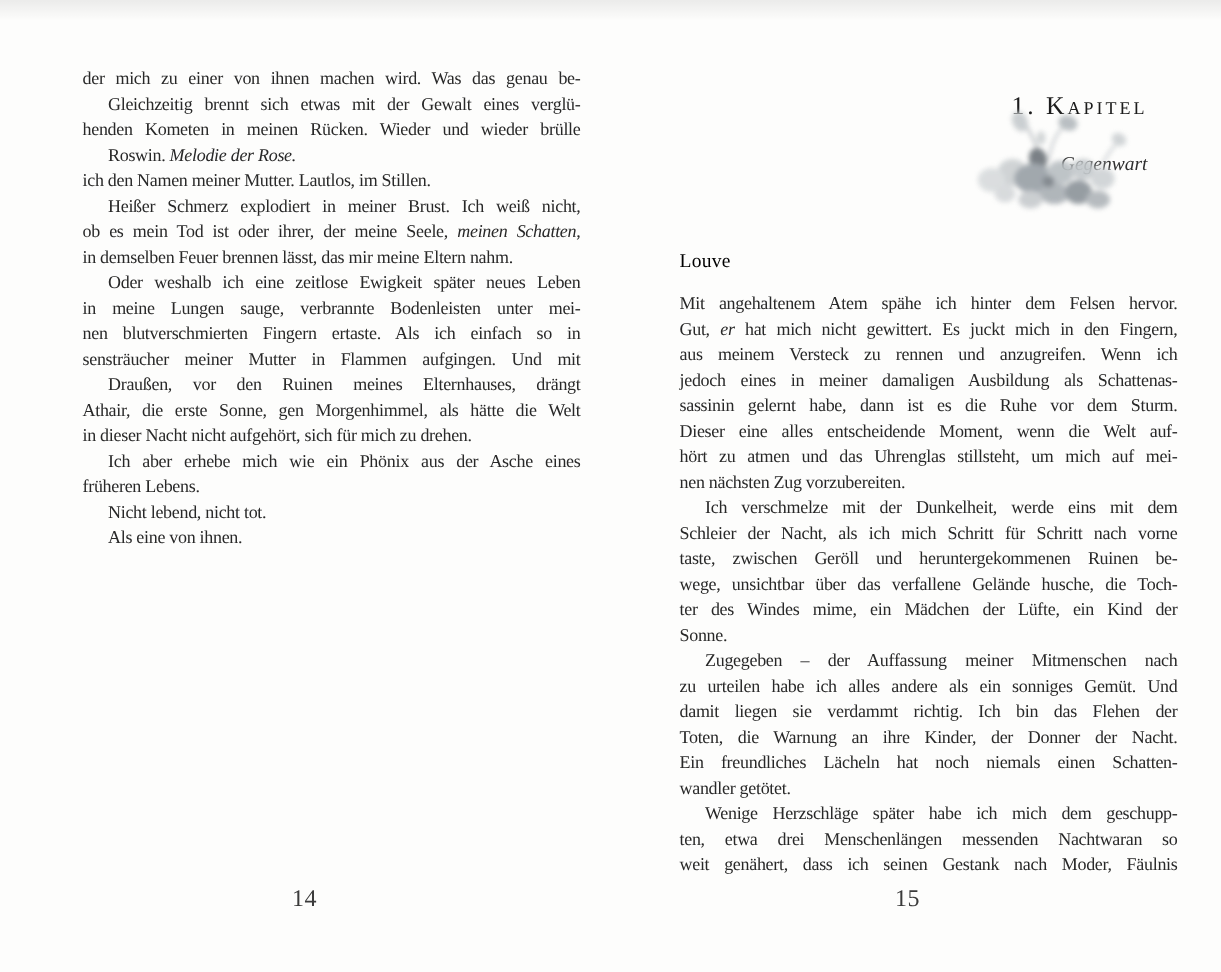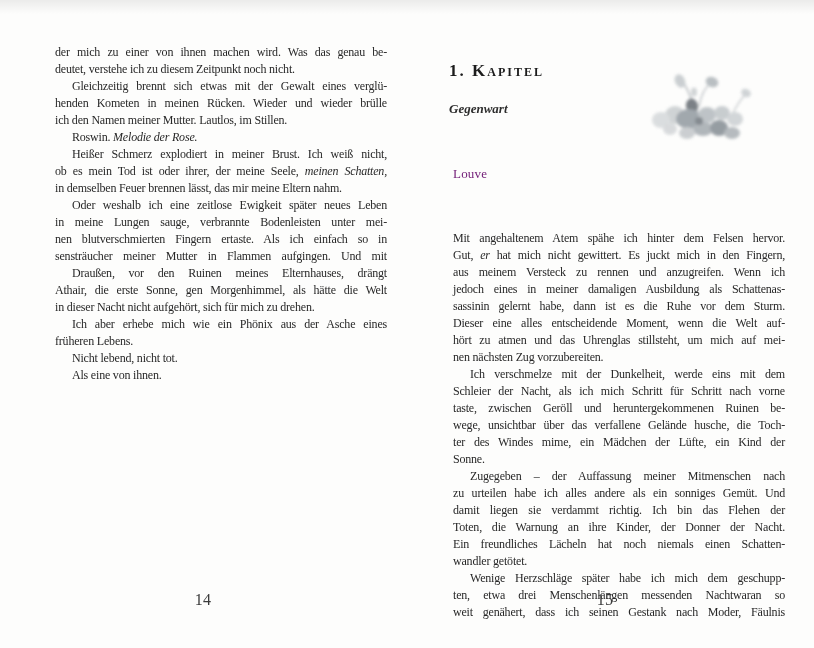--- a/index.html
+++ b/index.html
@@ -13,64 +13,63 @@
   .top-shade{
     position:absolute;top:0;left:0;right:0;height:14px;
     background:linear-gradient(rgba(0,0,0,0.07), rgba(0,0,0,0));
     pointer-events:none;
   }
   .body-block{
     position:absolute;width:332px;
     font-size:12px;letter-spacing:-0.2px;
   }
   #left-body{left:55px;top:44px;}
-  #right-body{left:453px;top:194px;margin-top:36px;}
+  #right-body{left:453px;top:194px;}
   .line{
     height:17px;line-height:17px;white-space:nowrap;
     text-align:justify;text-align-last:justify;
   }
   .line.ind{padding-left:17px;}
   .line.end{text-align-last:left;}
   .line i{font-style:italic;}
   .pagenum{
     position:absolute;top:591px;text-align:center;
     font-size:16px;letter-spacing:0.3px;color:#3b3b3b;
   }
   #left-pagenum{left:55px;width:296px;}
   #right-pagenum{left:453px;width:304px;}
   #chapter-head{
-    position:absolute;left:449px;top:61px;width:316px;text-align:left;font-weight:bold;
+    position:absolute;left:449px;top:61px;width:316px;text-align:right;
   }
   #chapter-title{
     font-size:17px;line-height:20px;
     font-variant:small-caps;letter-spacing:2px;color:#1c1c1c;
   }
   #chapter-subtitle{
     font-size:13px;line-height:16px;margin-top:20px;
     font-style:italic;color:#2e2e2e;
   }
   #flower{position:absolute;left:637px;top:71px;width:134px;height:82px;}
   #pov-label{
     position:absolute;left:453px;top:165px;
-    font-size:13px;line-height:17px;color:#701a75;letter-spacing:0.2px;
+    font-size:13px;line-height:17px;color:#000000;letter-spacing:0.2px;
   }
 </style>
 </head>
 <body>
 
 <div id="spread">
   <div class="top-shade"></div>
 
   <div class="body-block" id="left-body">
       <div class="line"><span>der mich zu einer von ihnen machen wird. Was das genau be-</span></div>
-      <div class="line end"><span>deutet, verstehe ich zu diesem Zeitpunkt noch nicht.</span></div>
       <div class="line ind"><span>Gleichzeitig brennt sich etwas mit der Gewalt eines verglü-</span></div>
       <div class="line"><span>henden Kometen in meinen Rücken. Wieder und wieder brülle</span></div>
+      <div class="line ind end"><span>Roswin. </span><i>Melodie der Rose.</i></div>
       <div class="line end"><span>ich den Namen meiner Mutter. Lautlos, im Stillen.</span></div>
-      <div class="line ind end"><span>Roswin. </span><i>Melodie der Rose.</i></div>
       <div class="line ind"><span>Heißer Schmerz explodiert in meiner Brust. Ich weiß nicht,</span></div>
       <div class="line"><span>ob es mein Tod ist oder ihrer, der meine Seele, </span><i>meinen Schatten</i><span>,</span></div>
       <div class="line end"><span>in demselben Feuer brennen lässt, das mir meine Eltern nahm.</span></div>
       <div class="line ind"><span>Oder weshalb ich eine zeitlose Ewigkeit später neues Leben</span></div>
       <div class="line"><span>in meine Lungen sauge, verbrannte Bodenleisten unter mei-</span></div>
       <div class="line"><span>nen blutverschmierten Fingern ertaste. Als ich einfach so in</span></div>
       <div class="line"><span>sensträucher meiner Mutter in Flammen aufgingen. Und mit</span></div>
       <div class="line ind"><span>Draußen, vor den Ruinen meines Elternhauses, drängt</span></div>
       <div class="line"><span>Athair, die erste Sonne, gen Morgenhimmel, als hätte die Welt</span></div>
       <div class="line end"><span>in dieser Nacht nicht aufgehört, sich für mich zu drehen.</span></div>

